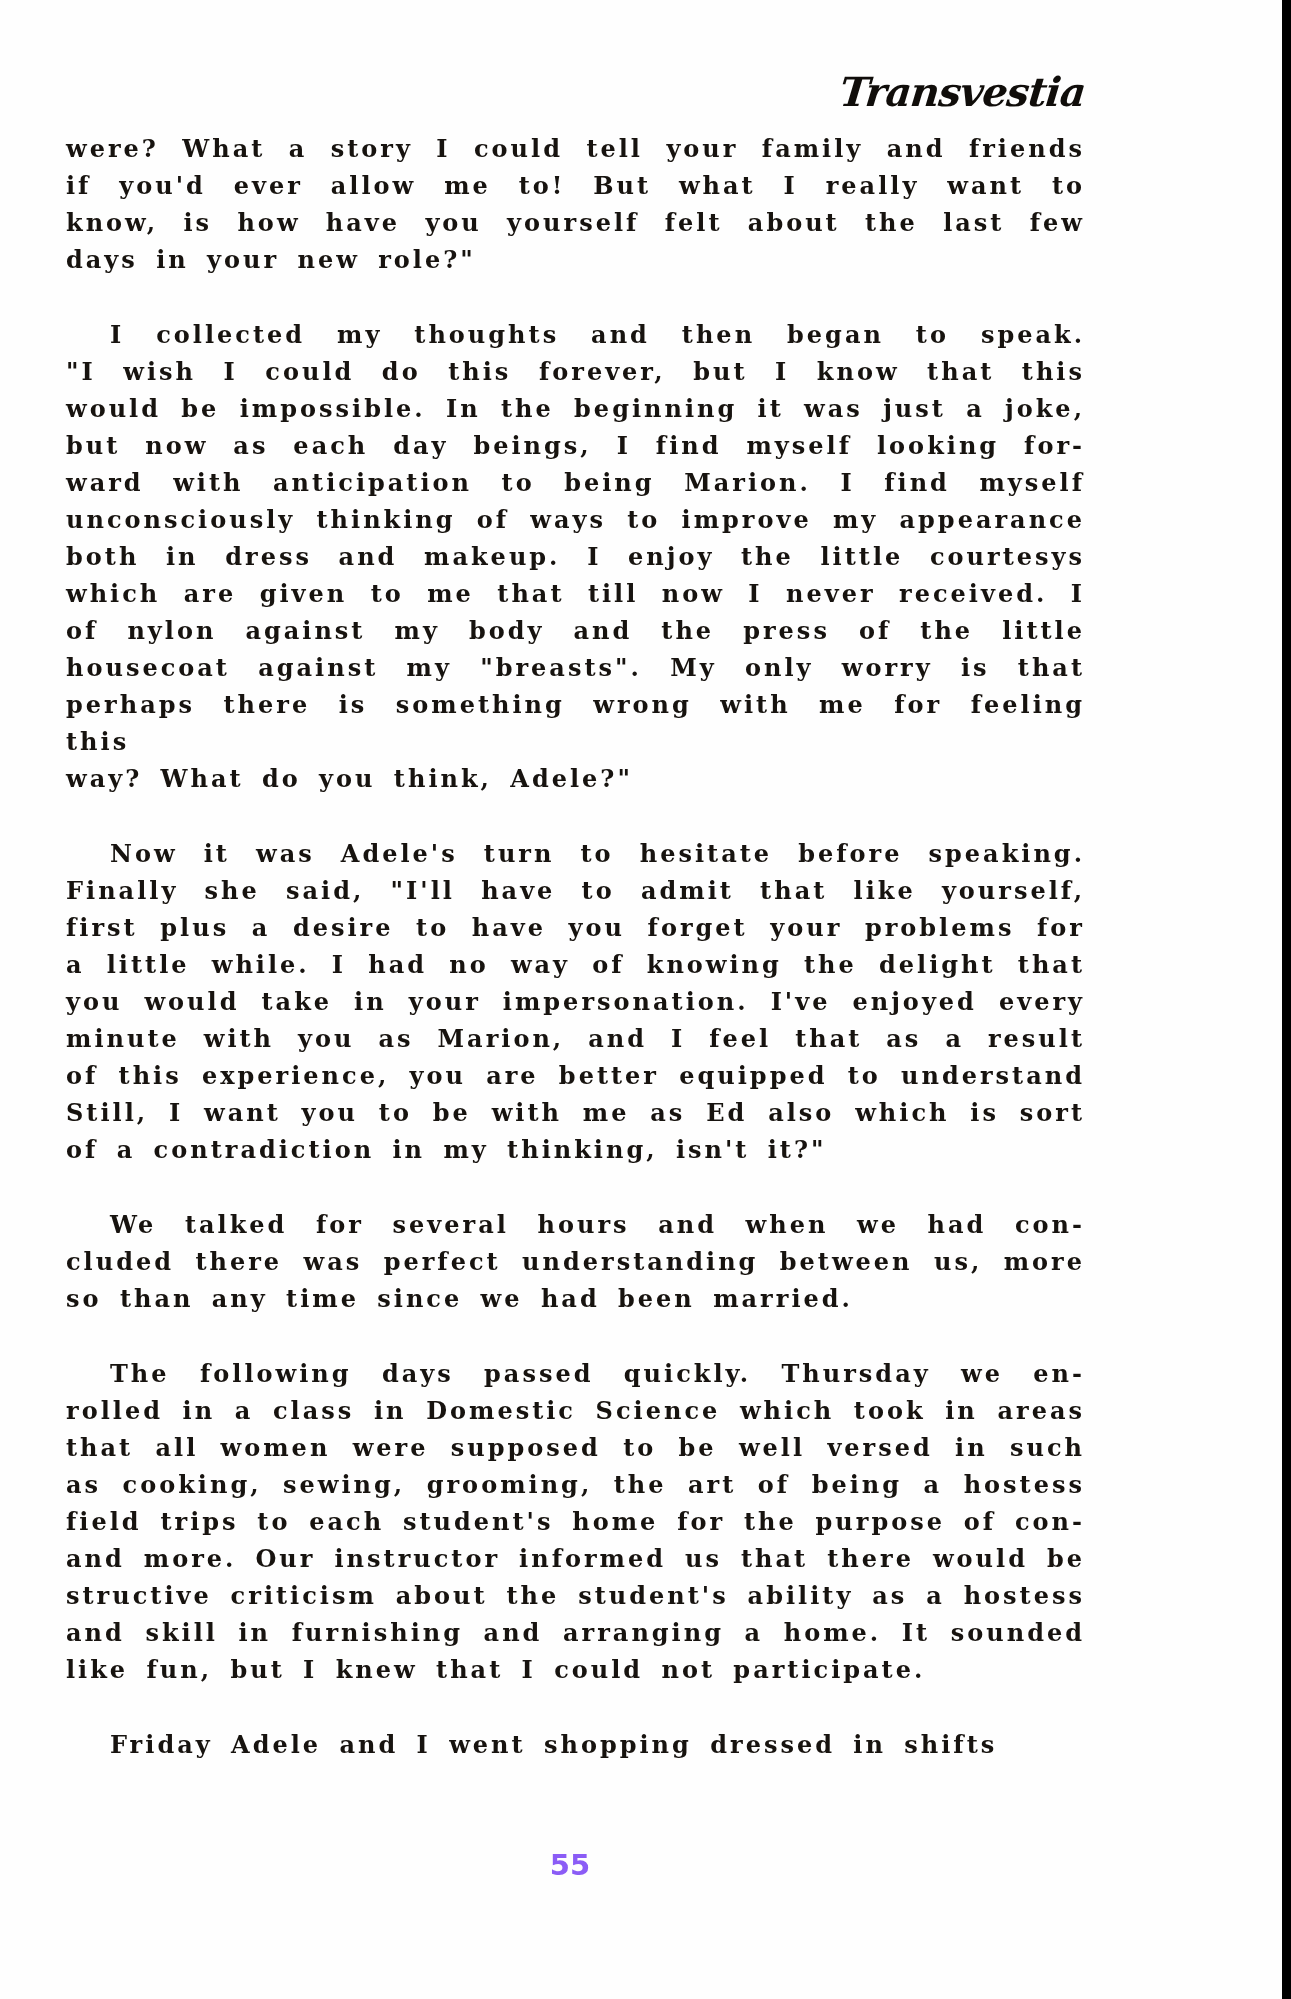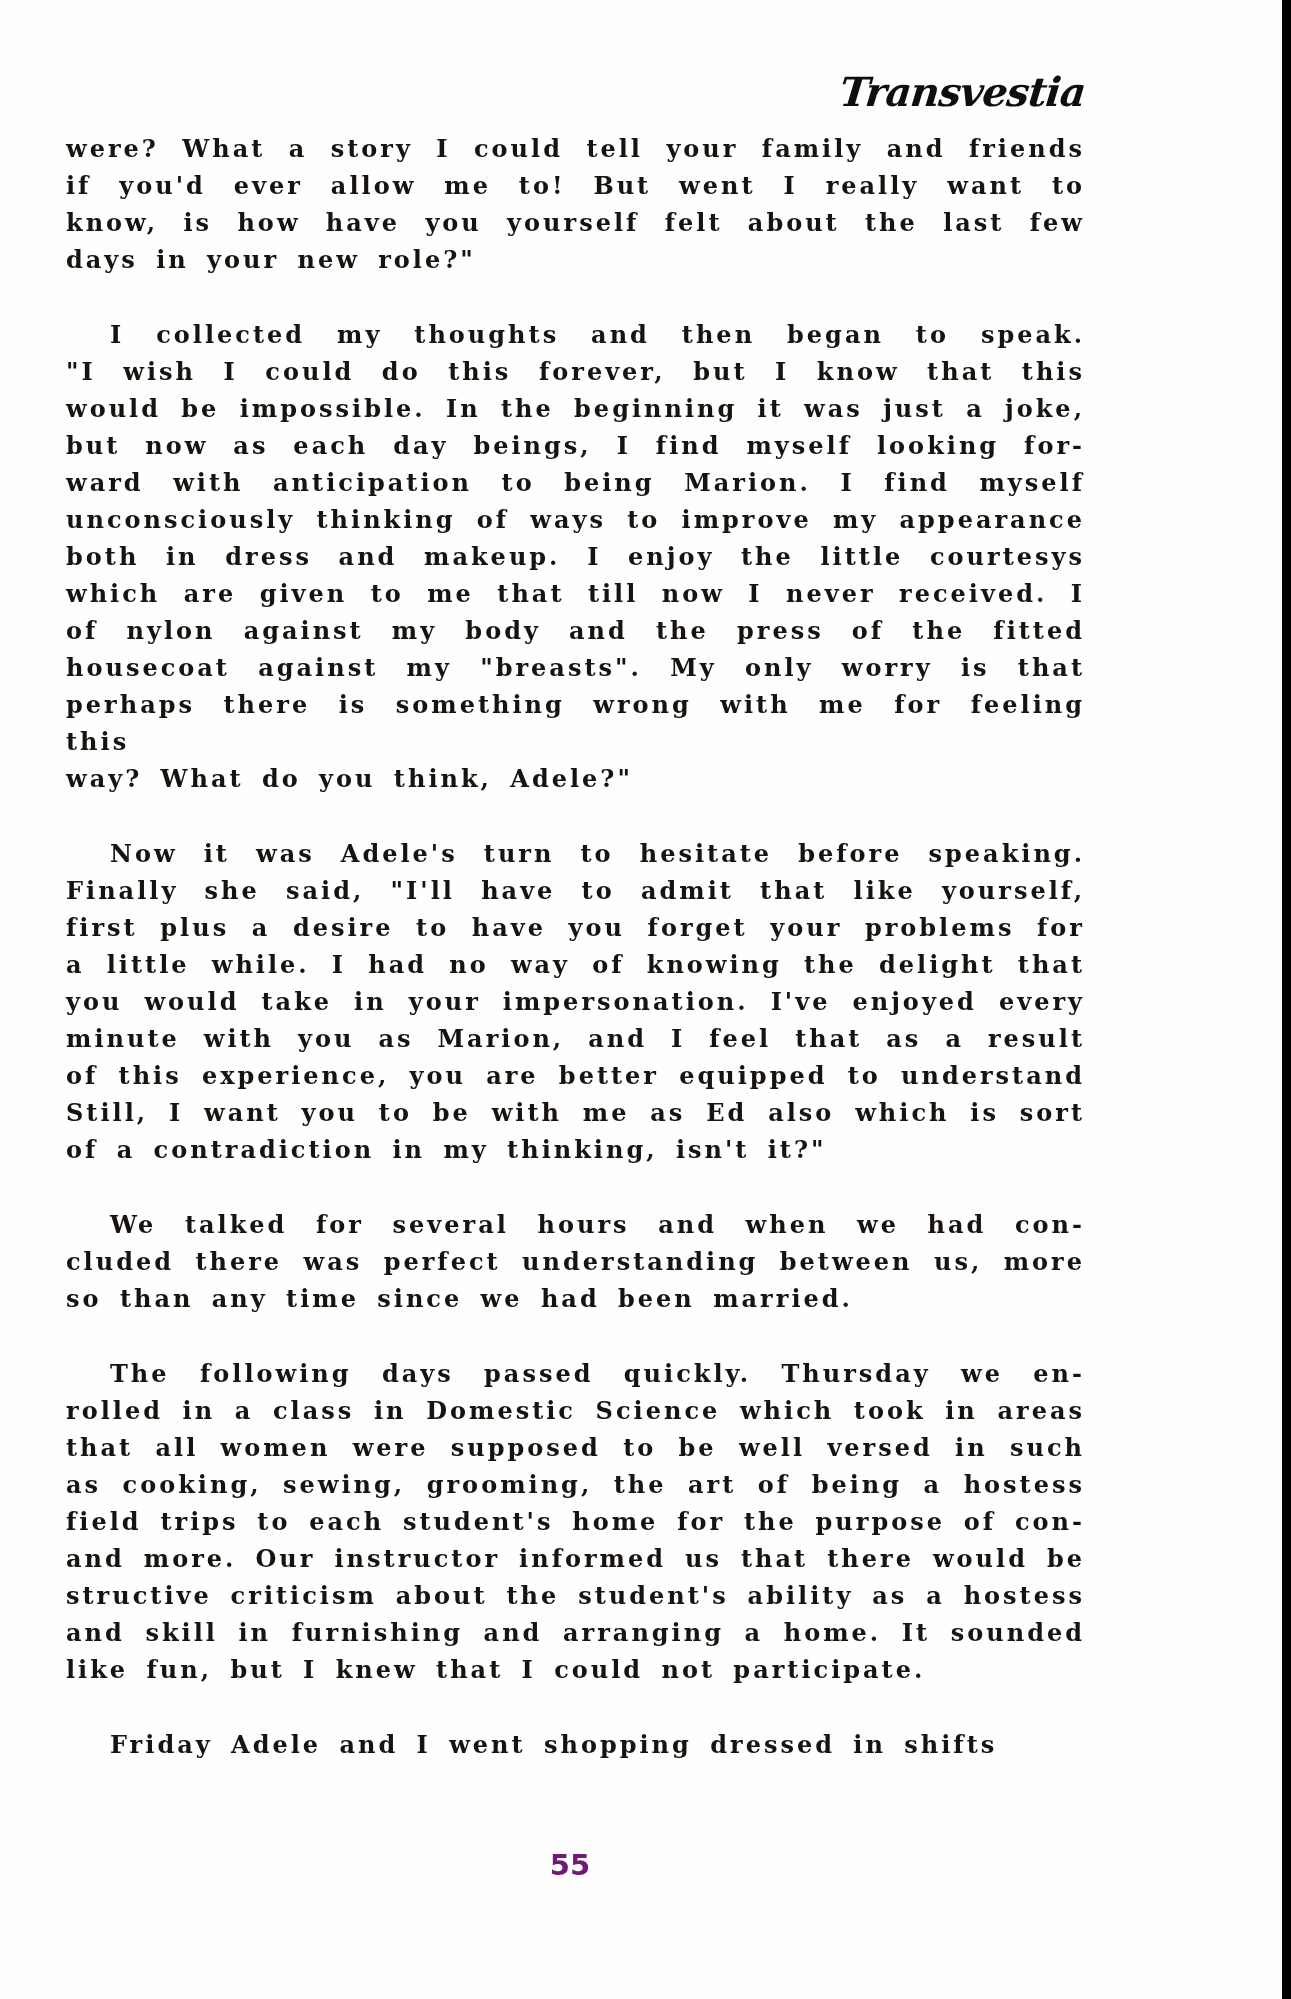--- a/index.html
+++ b/index.html
@@ -66,46 +66,46 @@
   }
   .page-number {
     position: absolute;
     top: 1848px;
     left: 55px;
     width: 1030px;
     text-align: center;
     font-family: "DejaVu Sans", sans-serif;
     font-weight: 700;
     font-size: 29px;
-    color: #701a75;
+    color: #8b5cf6;
   }
 </style>
 </head>
 <body>
 
 <div class="page">
   <div class="logo">Transvestia</div>
 
   <div class="text-block">
       <div class="para">
         <div class="line">were? What a story I could tell your family and friends</div>
-        <div class="line">if you'd ever allow me to! But went I really want to</div>
+        <div class="line">if you'd ever allow me to! But what I really want to</div>
         <div class="line">know, is how have you yourself felt about the last few</div>
         <div class="line ragged">days in your new role?"</div>
       </div>
       <div class="para">
         <div class="line first-indent">I collected my thoughts and then began to speak.</div>
         <div class="line">"I wish I could do this forever, but I know that this</div>
         <div class="line">would be impossible. In the beginning it was just a joke,</div>
         <div class="line">but now as each day beings, I find myself looking for-</div>
         <div class="line">ward with anticipation to being Marion. I find myself</div>
         <div class="line">unconsciously thinking of ways to improve my appearance</div>
         <div class="line">both in dress and makeup. I enjoy the little courtesys</div>
         <div class="line">which are given to me that till now I never received. I</div>
-        <div class="line">of nylon against my body and the press of the fitted</div>
+        <div class="line">of nylon against my body and the press of the little</div>
         <div class="line">housecoat against my "breasts". My only worry is that</div>
         <div class="line">perhaps there is something wrong with me for feeling this</div>
         <div class="line ragged">way? What do you think, Adele?"</div>
       </div>
       <div class="para">
         <div class="line first-indent">Now it was Adele's turn to hesitate before speaking.</div>
         <div class="line">Finally she said, "I'll have to admit that like yourself,</div>
         <div class="line">first plus a desire to have you forget your problems for</div>
         <div class="line">a little while. I had no way of knowing the delight that</div>
         <div class="line">you would take in your impersonation. I've enjoyed every</div>

